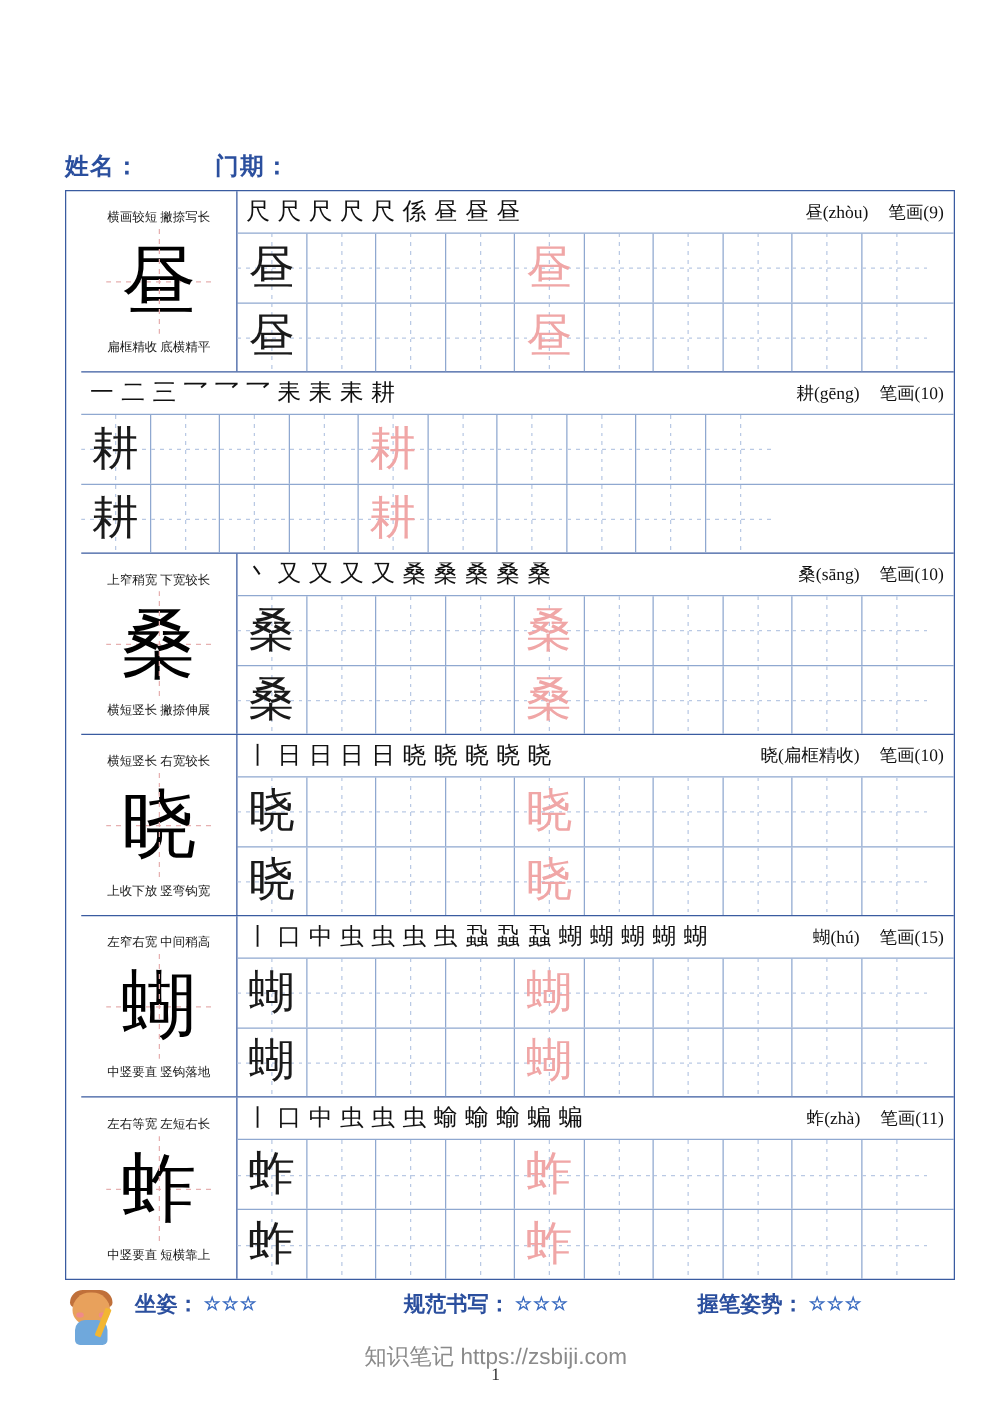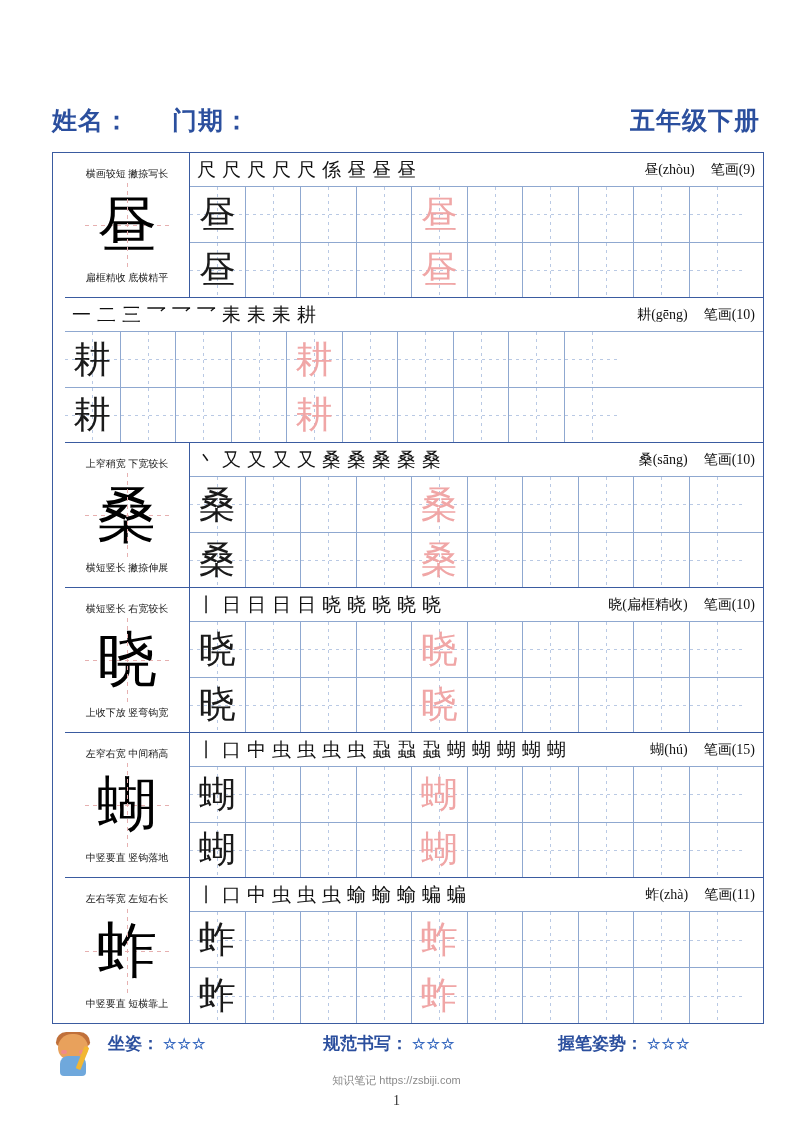--- a/index.html
+++ b/index.html
@@ -19,27 +19,27 @@
     position: absolute;
     left: 0; top: 0;
     width: 793px;
     height: 1122px;
   }
 
   
   .header {
     position: absolute;
     left: 52px;
-    top: 105px;
+    top: 118px;
     width: 712px;
     height: 30px;
     display: flex;
     align-items: center;
     color: #2b4f9e;
-    font-size: 25px;
+    font-size: 19px;
     font-weight: bold;
     letter-spacing: 1px;
   }
   .header .name-label { width: 120px; }
   .header .date-label { width: 330px; }
   .header .grade-label {
     flex: 1;
     text-align: right;
     padding-right: 4px;
   }
@@ -280,21 +280,21 @@
     background: #f08a8a;
     border-radius: 3px;
   }
 
   .watermark {
     position: absolute;
     left: 0;
     top: 1073px;
     width: 793px;
     text-align: center;
-    font-size: 11px;
+    font-size: 18px;
     color: #8a8a8a;
     font-family: "Liberation Sans", sans-serif;
   }
   .page-number {
     position: absolute;
     left: 0;
     top: 1093px;
     width: 793px;
     text-align: center;
     font-size: 14px;
@@ -303,21 +303,20 @@
   }
 </style>
 </head>
 <body>
 
 <div class="page">
 
   <div class="header">
     <span class="name-label">姓名：</span>
     <span class="date-label">门期：</span>
-    <span class="grade-label">五年级下册</span>
   </div>
 
   <div class="sheet" id="sheet">
       <div class="char-row">
         <div class="model-cell">
           <div class="tip tip-top">横画较短  撇捺写长</div>
           <div class="model-grid">
             <div class="model-char">昼</div>
           </div>
           <div class="tip tip-bottom">扁框精收  底横精平</div>

